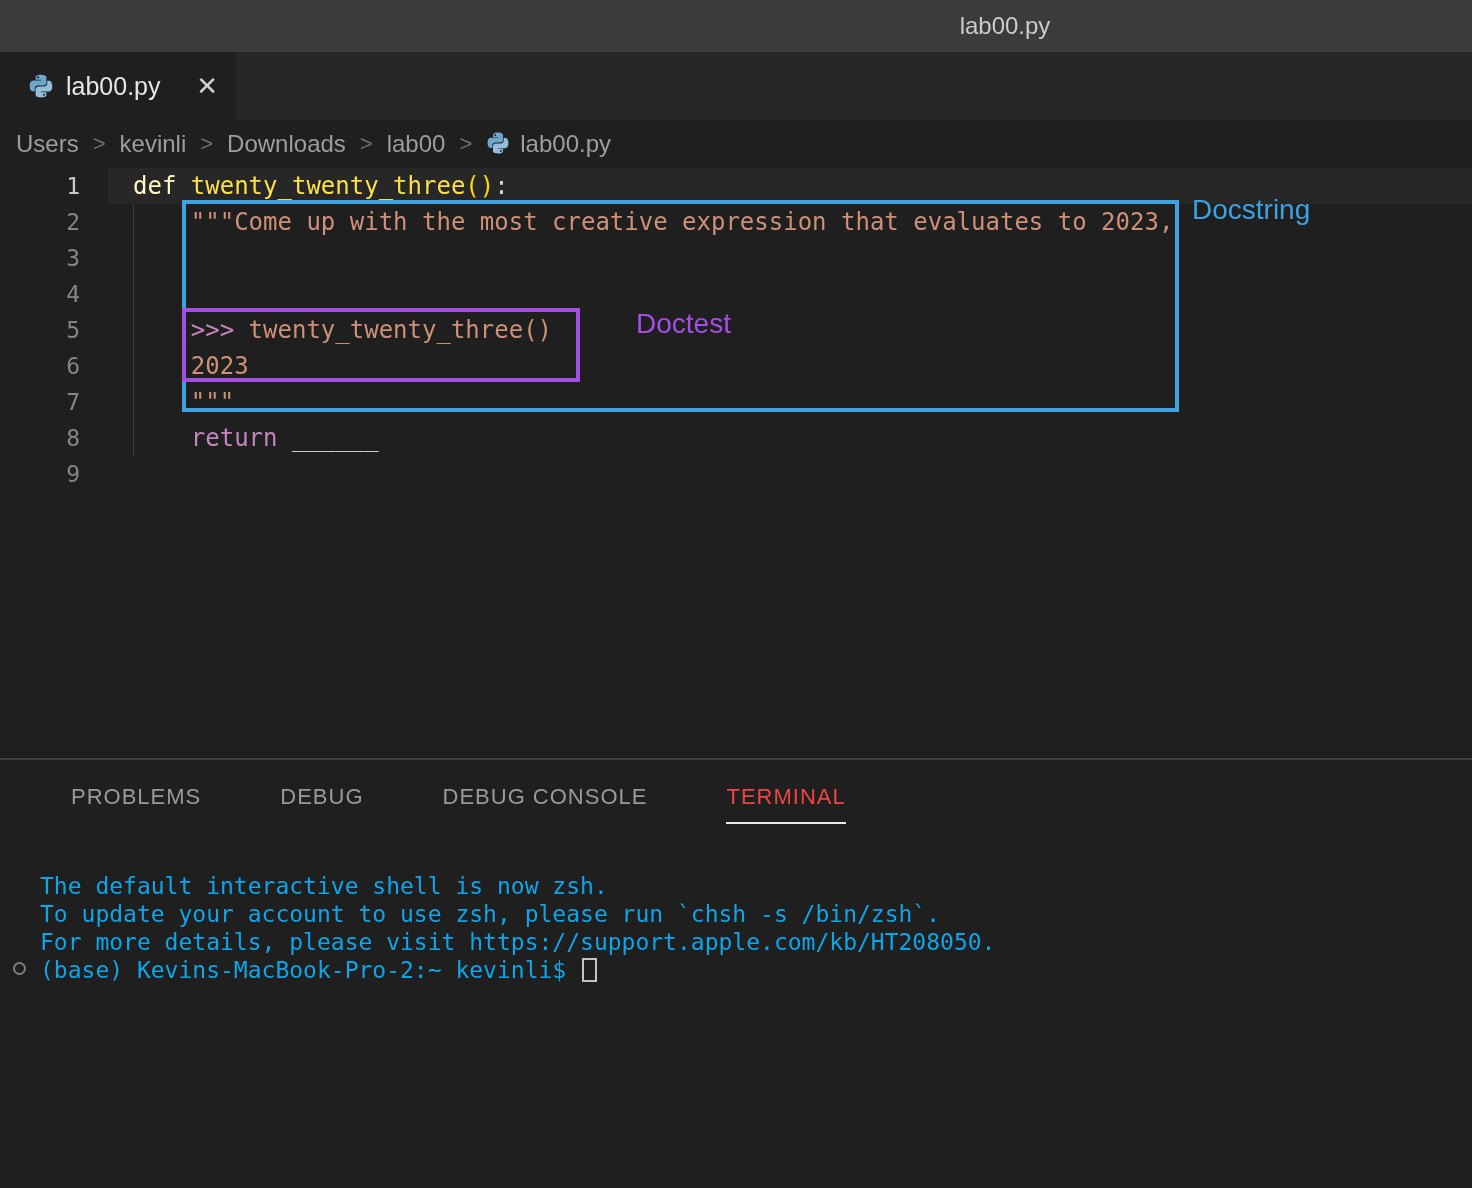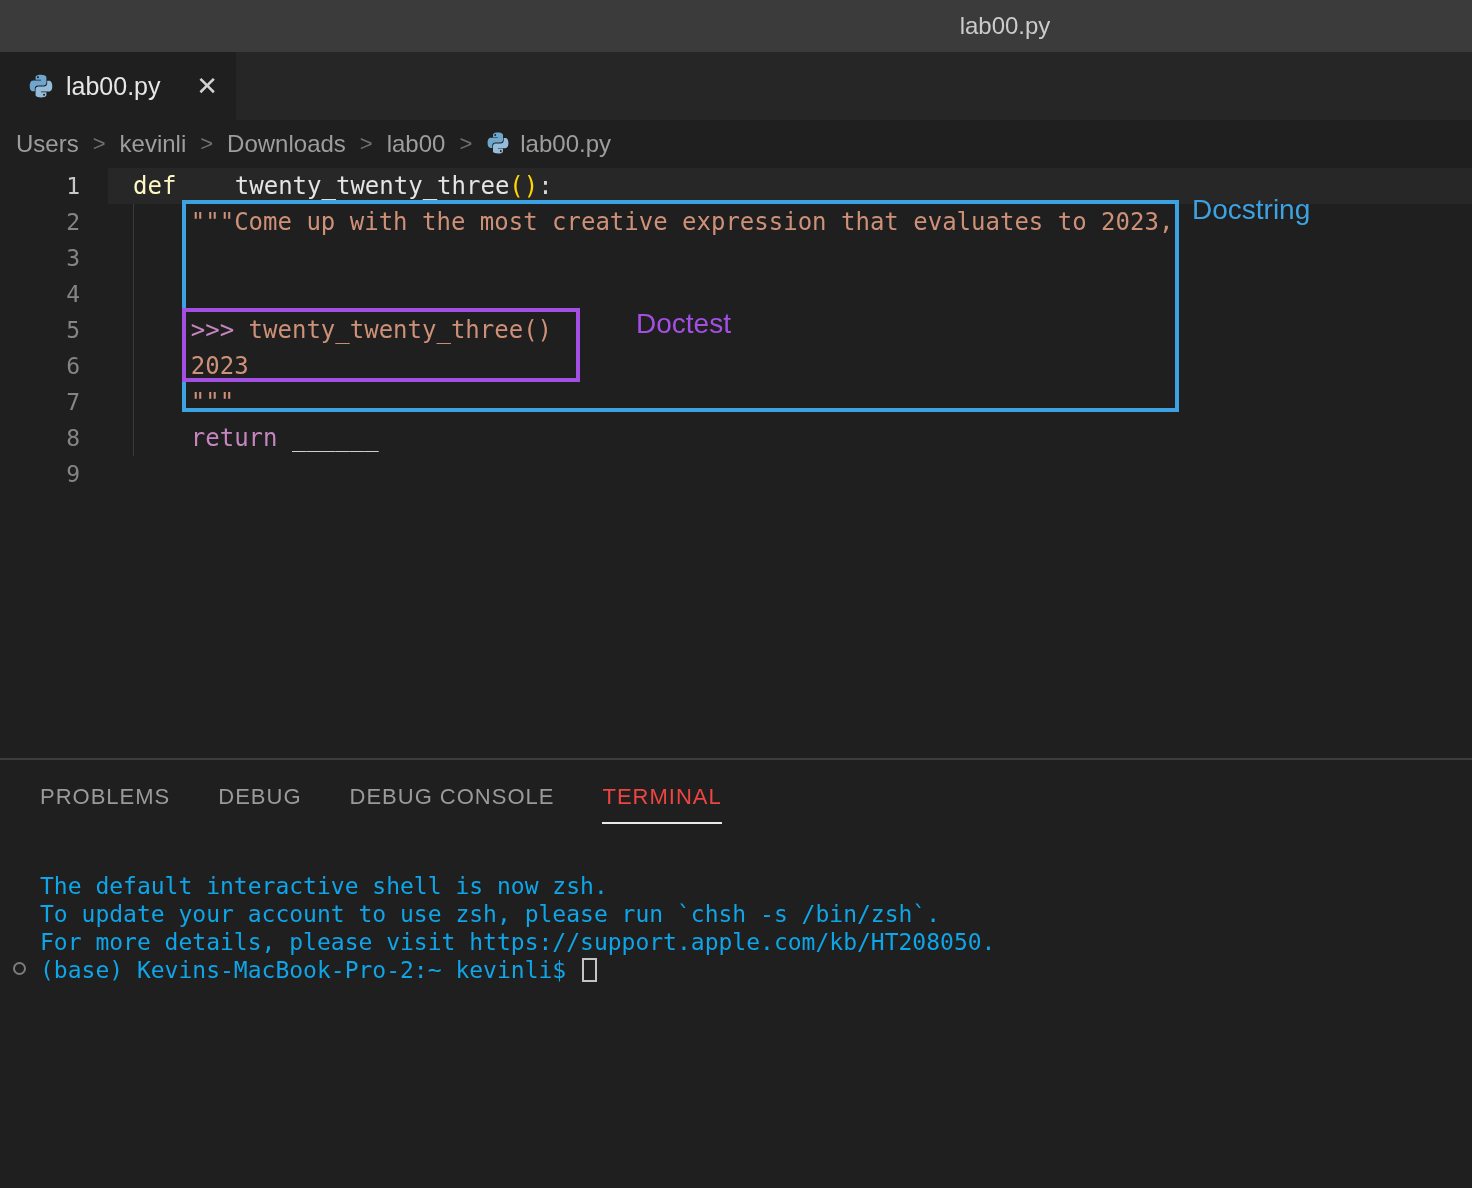--- a/index.html
+++ b/index.html
@@ -42,38 +42,38 @@
   .gutter {
     width:80px; flex:none; text-align:right; color:#858585;
     font-family:"DejaVu Sans Mono", monospace; font-size:23px;
   }
   .gutter.active { color:#c8c8c8; }
   .code-text {
     margin-left:53px; white-space:pre;
     font-family:"DejaVu Sans Mono", monospace; font-size:24px; line-height:36px;
   }
   .tk-kw     { color:#fef9c3; }
-  .tk-fn     { color:#e5e5e5;margin-left:44px; }
+  .tk-fn     { color:#fde047; }
   .tk-paren  { color:#ffd700; }
   .tk-plain  { color:#d4d4d4; }
   .tk-str    { color:#ce9178; }
   .tk-magenta{ color:#c586c0; }
   
   .anno-box { position:absolute; border:4px solid #fff; pointer-events:none; }
   .box-docstring { left:182px; top:32px;  width:997px; height:212px; }
   .box-doctest   { left:182px; top:140px; width:398px; height:74px;  }
   .anno-label { position:absolute; font-size:28px; font-weight:400; }
   .label-docstring { left:1192px; top:26px;  }
   .label-doctest   { left:588px;  top:140px;margin-left:48px; }
   
   .panel { position:absolute; left:0; top:758px; width:100%; height:430px; background:#1f1f1f; border-top:2px solid #3d3d3d; }
   .panel-tabs { display:flex; gap:48px; padding:24px 0 0 40px; height:70px; align-items:flex-start; }
   .panel-tab {
     color:#9a9a9a; font-size:22px; letter-spacing:1px; padding-bottom:12px;
-    border-bottom:2px solid transparent; cursor:default;
+    border-bottom:2px solid transparent; cursor:default;margin-left:31px;
   }
   .panel-tab.active { color:#ef4444; border-bottom-color:#e9e9e9; }
   
   .terminal {
     position:absolute; left:40px; top:112px; right:0;
     font-family:"DejaVu Sans Mono", monospace; font-size:23px; line-height:28px;
     color:#0ea5e9; white-space:pre;
   }
   .term-line { position:relative; height:28px; }
   .cmd-circle {

